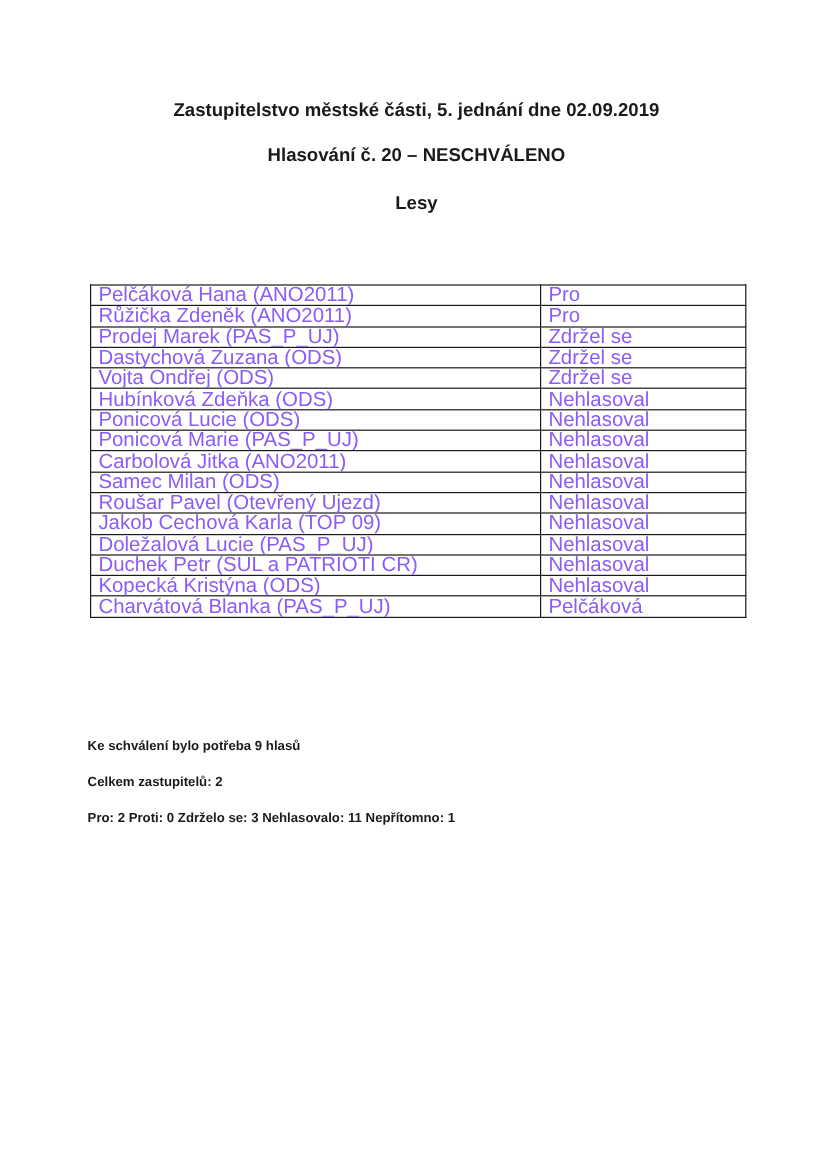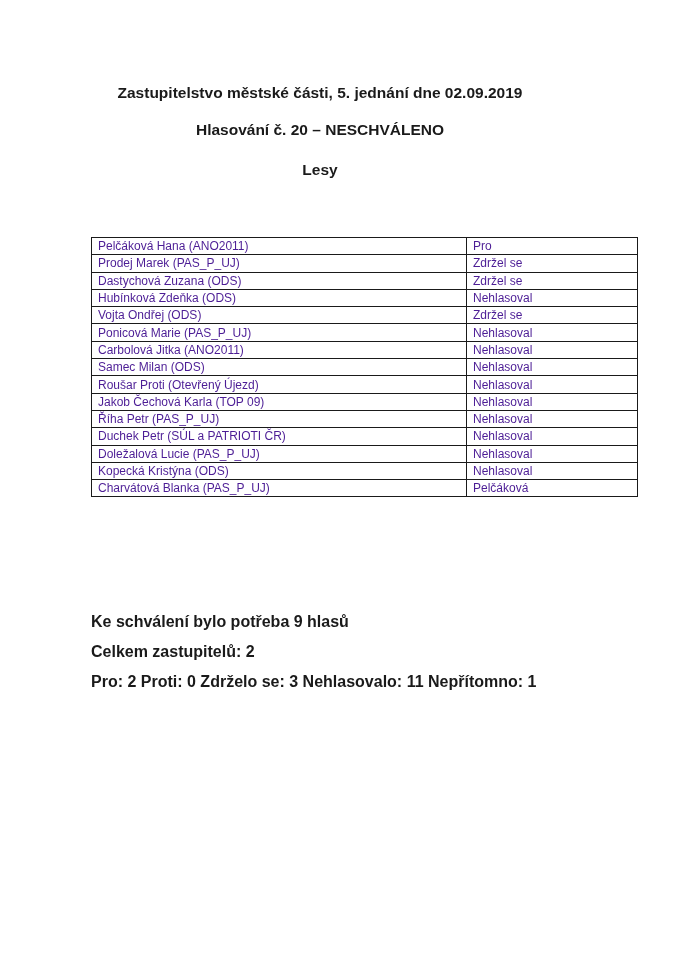--- a/index.html
+++ b/index.html
@@ -19,55 +19,55 @@
   .doc-title {
     position: absolute;
     left: 0;
     width: 640px;
     text-align: center;
     font-size: 15.5px;
     font-weight: bold;
     line-height: 19px;
     margin: 0;
     color: #1a1a1a;
+    padding-left: 27px;
   }
   .title-1 { top: 83px; }
   .title-2 { top: 120px; }
   .title-3 {
     top: 155px;
     line-height: 29px;
   }
   .title-3 .tline { display: block; }
   table.vote-table {
     position: absolute;
     left: 75px;
     top: 237px;
     width: 532px;
     border-collapse: collapse;
     table-layout: fixed;
-    font-size: 12px;
-    color: #4c1d95;
-    margin-left: 16px;
+    font-size: 17px;
+    color: #8b5cf6;
   }
   table.vote-table td {
     border: 1px solid #1a1a1a;
     height: 16.3px;
     padding: 0 0 0 6px;
     vertical-align: middle;
     white-space: nowrap;
     overflow: hidden;
     line-height: 16px;
   }
   table.vote-table td.name-col { width: 368px; }
   table.vote-table td.vote-col { width: 164px; }
   .summary-line {
     position: absolute;
-    left: 91px;
+    left: 73px;
     width: 540px;
-    font-size: 16px;
+    font-size: 11px;
     font-weight: bold;
     line-height: 14px;
     margin: 0;
     color: #1a1a1a;
   }
   .summary-1 { top: 615px; }
   .summary-2 { top: 645px; }
   .summary-3 { top: 675px; }
 </style>
 </head>
@@ -83,65 +83,69 @@
     <span class="tline">Lesy</span>
   </h2>
 
   <table class="vote-table">
     <tbody id="vote-rows">
         <tr>
           <td class="name-col">Pelčáková Hana (ANO2011)</td>
           <td class="vote-col">Pro</td>
         </tr>
         <tr>
+          <td class="name-col">Růžička Zdeněk (ANO2011)</td>
+          <td class="vote-col">Pro</td>
+        </tr>
+        <tr>
           <td class="name-col">Prodej Marek (PAS_P_UJ)</td>
           <td class="vote-col">Zdržel se</td>
         </tr>
         <tr>
           <td class="name-col">Dastychová Zuzana (ODS)</td>
           <td class="vote-col">Zdržel se</td>
         </tr>
         <tr>
+          <td class="name-col">Vojta Ondřej (ODS)</td>
+          <td class="vote-col">Zdržel se</td>
+        </tr>
+        <tr>
           <td class="name-col">Hubínková Zdeňka (ODS)</td>
           <td class="vote-col">Nehlasoval</td>
         </tr>
         <tr>
-          <td class="name-col">Vojta Ondřej (ODS)</td>
-          <td class="vote-col">Zdržel se</td>
+          <td class="name-col">Ponicová Lucie (ODS)</td>
+          <td class="vote-col">Nehlasoval</td>
         </tr>
         <tr>
           <td class="name-col">Ponicová Marie (PAS_P_UJ)</td>
           <td class="vote-col">Nehlasoval</td>
         </tr>
         <tr>
           <td class="name-col">Carbolová Jitka (ANO2011)</td>
           <td class="vote-col">Nehlasoval</td>
         </tr>
         <tr>
           <td class="name-col">Samec Milan (ODS)</td>
           <td class="vote-col">Nehlasoval</td>
         </tr>
         <tr>
-          <td class="name-col">Roušar Proti (Otevřený Újezd)</td>
+          <td class="name-col">Roušar Pavel (Otevřený Újezd)</td>
           <td class="vote-col">Nehlasoval</td>
         </tr>
         <tr>
           <td class="name-col">Jakob Čechová Karla (TOP 09)</td>
           <td class="vote-col">Nehlasoval</td>
         </tr>
         <tr>
-          <td class="name-col">Říha Petr (PAS_P_UJ)</td>
+          <td class="name-col">Doležalová Lucie (PAS_P_UJ)</td>
           <td class="vote-col">Nehlasoval</td>
         </tr>
         <tr>
           <td class="name-col">Duchek Petr (SÚL a PATRIOTI ČR)</td>
-          <td class="vote-col">Nehlasoval</td>
-        </tr>
-        <tr>
-          <td class="name-col">Doležalová Lucie (PAS_P_UJ)</td>
           <td class="vote-col">Nehlasoval</td>
         </tr>
         <tr>
           <td class="name-col">Kopecká Kristýna (ODS)</td>
           <td class="vote-col">Nehlasoval</td>
         </tr>
         <tr>
           <td class="name-col">Charvátová Blanka (PAS_P_UJ)</td>
           <td class="vote-col">Pelčáková</td>
         </tr>

